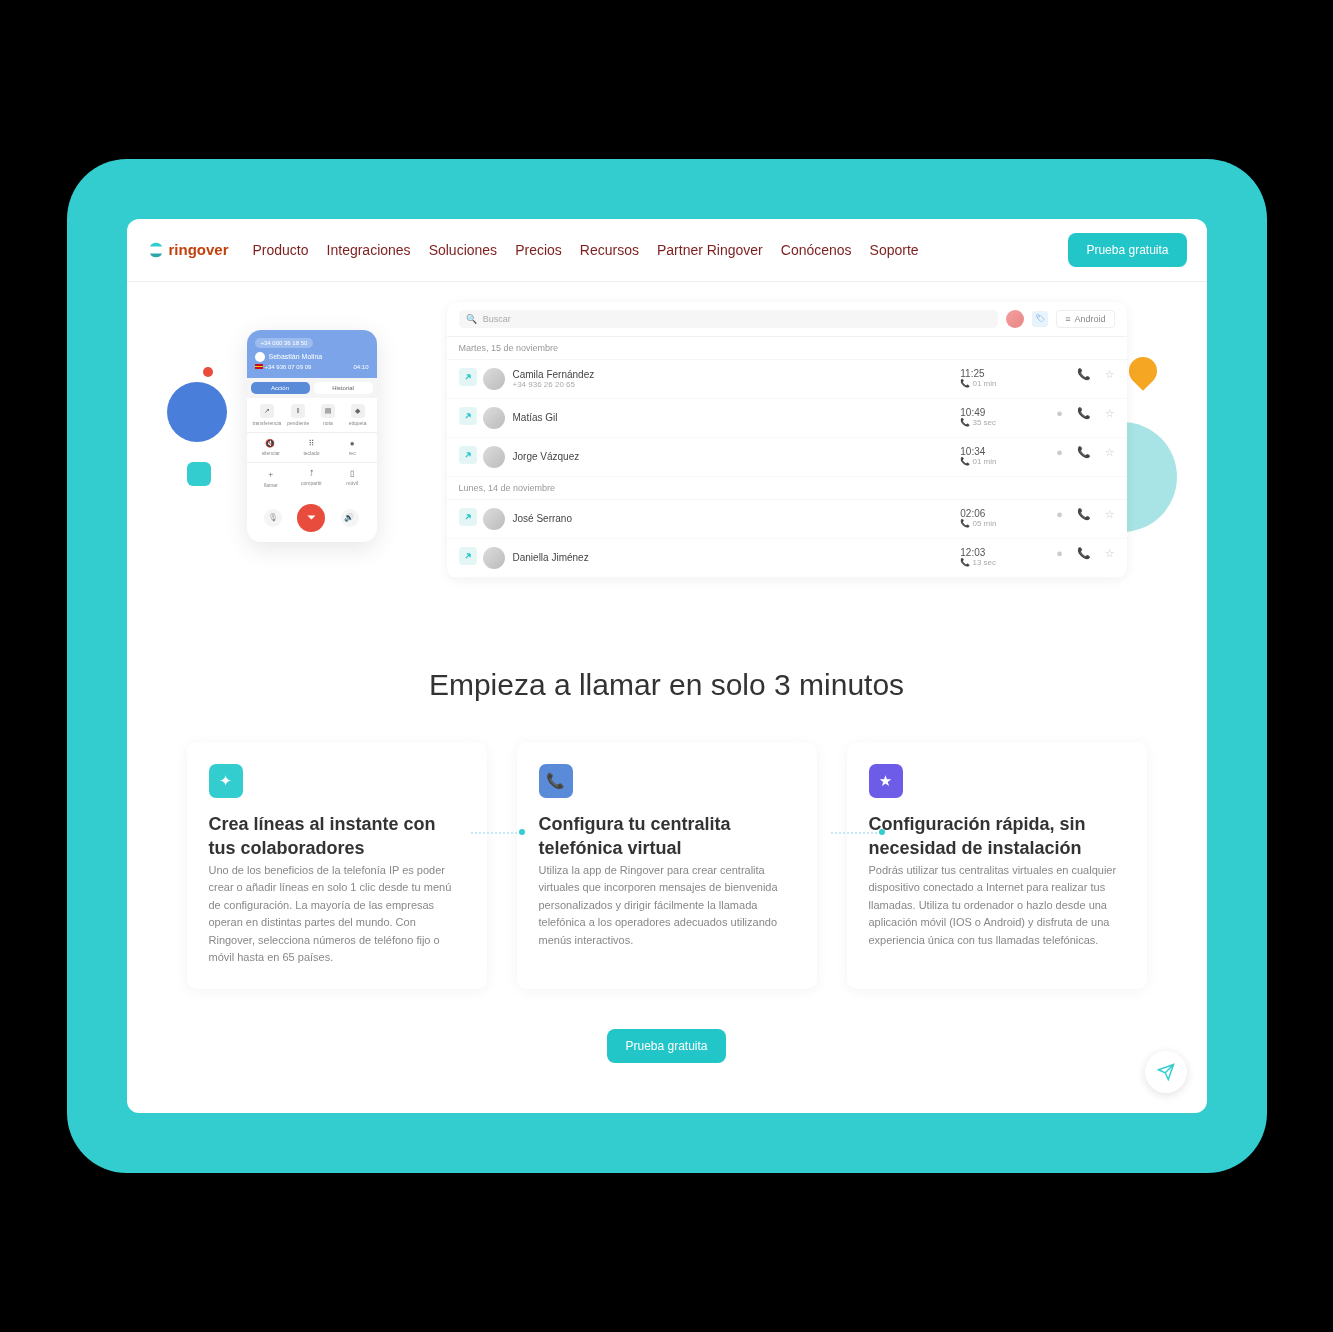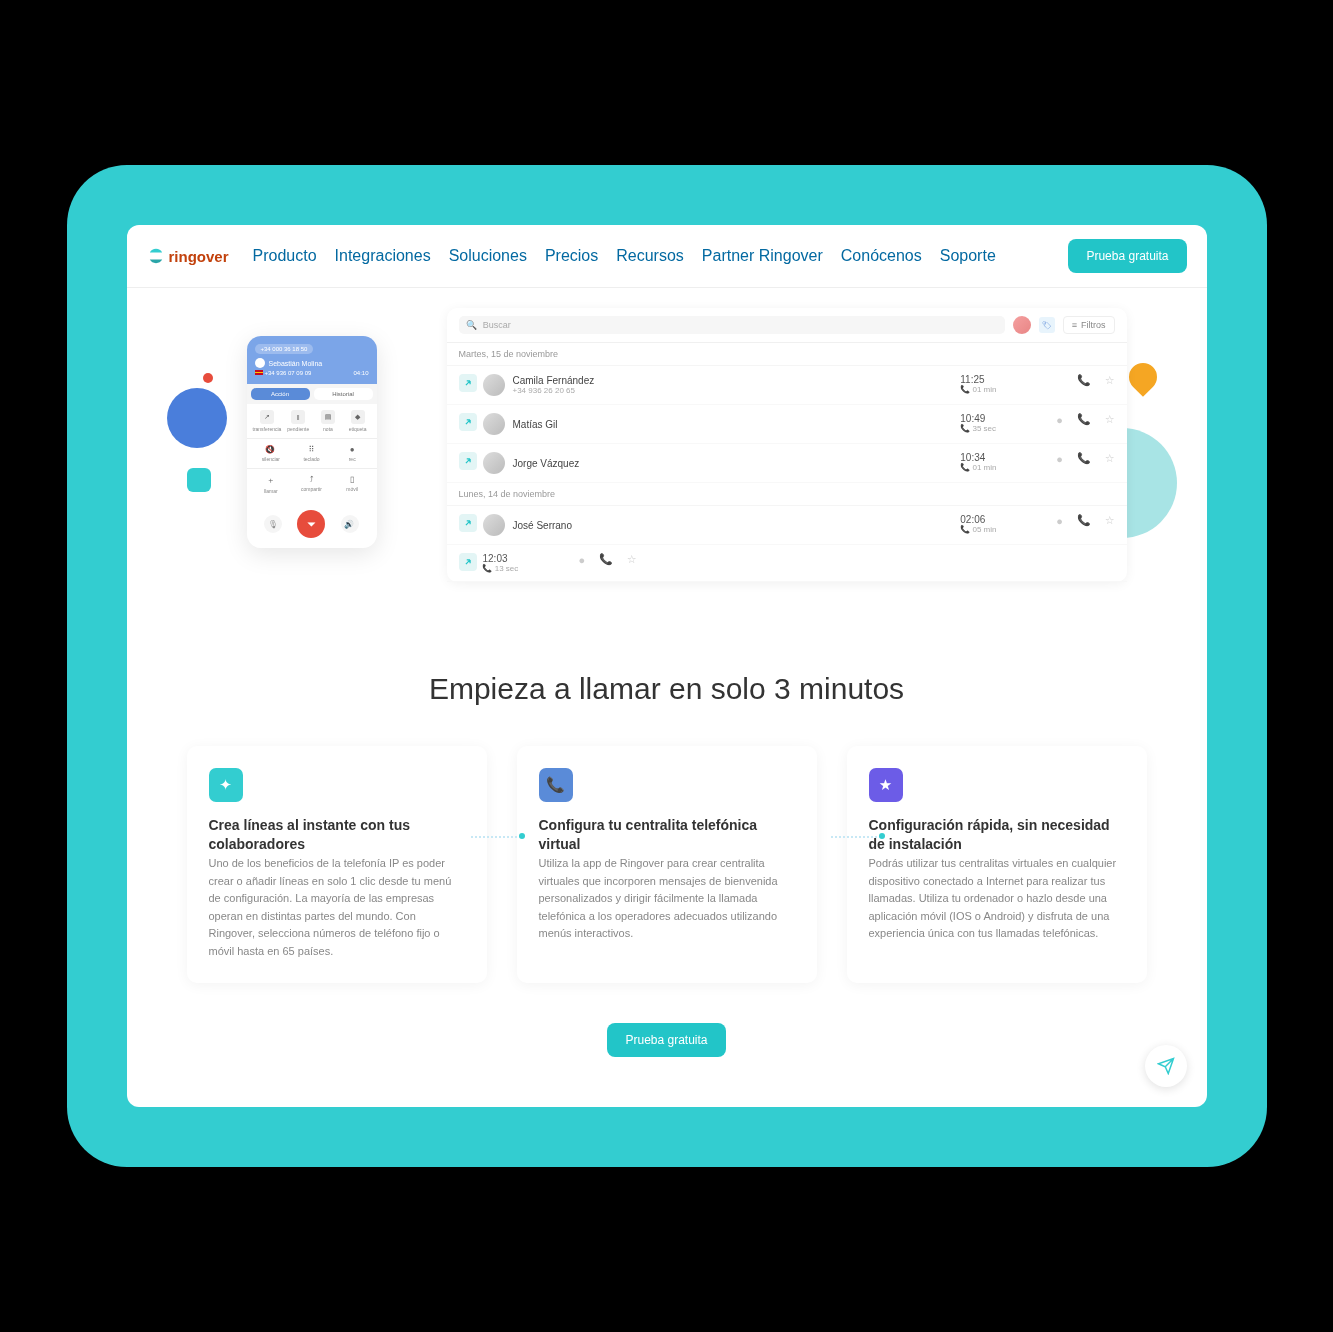--- a/index.html
+++ b/index.html
@@ -3,21 +3,21 @@
 <meta charset="utf-8">
 <style>
 *{margin:0;padding:0;box-sizing:border-box;font-family:-apple-system,BlinkMacSystemFont,'Segoe UI',sans-serif}
 body{background:#000;display:flex;justify-content:center;align-items:center;min-height:100vh;padding:20px}
 .outer-frame{background:#33cdd0;border-radius:60px;padding:60px;width:1200px}
 .inner-frame{background:#fff;border-radius:12px;overflow:hidden;position:relative}
 .header{display:flex;align-items:center;padding:14px 20px;border-bottom:1px solid #eee}
 .logo{display:flex;align-items:center;gap:4px;font-weight:600;color:#c2410c;font-size:15px}
 .logo-icon{width:18px;height:18px;display:inline-flex;align-items:center;justify-content:center}
 .nav{display:flex;gap:18px;margin-left:24px;flex:1}
-.nav-item{font-size:16px;color:#0369a1;cursor:pointer}
+.nav-item{font-size:14px;color:#7f1d1d;cursor:pointer}
 .cta-btn{background:#22c5c8;color:#fff;border:none;padding:10px 18px;border-radius:8px;font-size:12px;font-weight:500;cursor:pointer}
 .app-preview{position:relative;padding:20px 60px 40px;min-height:300px}
 .deco-blue-circle{position:absolute;left:40px;top:100px;width:60px;height:60px;background:#4a7edb;border-radius:50%}
 .deco-red-dot{position:absolute;left:76px;top:85px;width:10px;height:10px;background:#e74c3c;border-radius:50%}
 .deco-teal-square{position:absolute;left:60px;top:180px;width:24px;height:24px;background:#33cdd0;border-radius:6px}
 .deco-orange{position:absolute;right:50px;top:75px;width:28px;height:28px;background:#f5a623;border-radius:50% 50% 0 50%;transform:rotate(45deg)}
 .deco-teal-circle{position:absolute;right:30px;top:140px;width:110px;height:110px;background:#a8e4e5;border-radius:50%}
 .phone-mock{position:absolute;left:120px;top:48px;width:130px;background:#fff;border-radius:14px;box-shadow:0 6px 24px rgba(0,0,0,0.1);overflow:hidden;z-index:2}
 .phone-header{background:#7ba5e8;padding:8px;color:#fff;font-size:7px}
 .phone-pill{background:rgba(255,255,255,0.25);padding:2px 6px;border-radius:8px;display:inline-block;font-size:6px;margin-bottom:4px}
@@ -55,21 +55,21 @@
 .cl-time{width:90px;font-size:10px;color:#555}
 .cl-dur{font-size:8px;color:#aaa;display:flex;align-items:center;gap:3px}
 .cl-actions{display:flex;gap:14px;align-items:center;color:#ccc;font-size:11px}
 .section-title{text-align:center;font-size:30px;font-weight:400;color:#333;padding:50px 20px 40px}
 .cards{display:flex;gap:30px;padding:0 60px 40px;position:relative}
 .card{flex:1;background:#fff;border-radius:10px;padding:22px;box-shadow:0 2px 14px rgba(0,0,0,0.05)}
 .card-icon{width:34px;height:34px;border-radius:7px;display:flex;align-items:center;justify-content:center;margin-bottom:14px;color:#fff;font-size:15px}
 .card-icon.teal{background:#33cdd0}
 .card-icon.blue{background:#5a8bd8}
 .card-icon.purple{background:#6c5ce7}
-.card-title{font-size:14px;font-weight:700;color:#333;margin-bottom:1px;line-height:1.35}
+.card-title{font-size:18px;font-weight:700;color:#333;margin-bottom:1px;line-height:1.35}
 .card-desc{font-size:11px;color:#888;line-height:1.6}
 .bottom-cta{text-align:center;padding:0 0 50px}
 .float-btn{position:absolute;right:20px;bottom:20px;width:42px;height:42px;border-radius:50%;background:#fff;box-shadow:0 2px 10px rgba(0,0,0,0.12);display:flex;align-items:center;justify-content:center;color:#33cdd0}
 .connector{position:absolute;top:90px;width:50px;height:2px;border-top:2px dotted #c7e8f5}
 .connector::after{content:'';position:absolute;right:-4px;top:-5px;width:6px;height:6px;background:#33cdd0;border-radius:50%}
 .conn1{left:calc(33.33% - 15px)}
 .conn2{left:calc(66.66% - 15px)}
 </style>
 </head>
 <body>
@@ -149,21 +149,21 @@
   <div class="call-list">
     <div class="cl-header">
       <div class="cl-search">
         <span>🔍</span>
         <span>Buscar</span>
       </div>
       <div class="cl-avatar-sm"></div>
       <div class="cl-tag-icon">🏷</div>
       <div class="cl-filters">
         <span>≡</span>
-        <span>Filtros</span>
+        <span>Android</span>
       </div>
     </div>
     <div id="call-sections">
             <div class="cl-section-label">Martes, 15 de noviembre</div>
             <div class="cl-row">
               <div class="cl-dir">
                 <svg viewBox="0 0 24 24" fill="none" stroke="#22c5c8" stroke-width="3">
                   <path d="M7 17L17 7M17 7H9M17 7v8"></path>
                 </svg>
               </div>
@@ -249,20 +249,26 @@
                 <span>●</span>
                 <span>📞</span>
                 <span>☆</span>
               </div>
             </div>
             <div class="cl-row">
               <div class="cl-dir">
                 <svg viewBox="0 0 24 24" fill="none" stroke="#22c5c8" stroke-width="3">
                   <path d="M7 17L17 7M17 7H9M17 7v8"></path>
                 </svg>
+              </div>
+              <div class="cl-person">
+                <div class="cl-avatar"></div>
+                <div>
+                  <div class="cl-name">Daniella Jiménez</div>
+                </div>
               </div>
               <div class="cl-time">
                 <div>12:03</div>
                 <div class="cl-dur">📞 13 sec</div>
               </div>
               <div class="cl-actions">
                 <span>●</span>
                 <span>📞</span>
                 <span>☆</span>
               </div>

